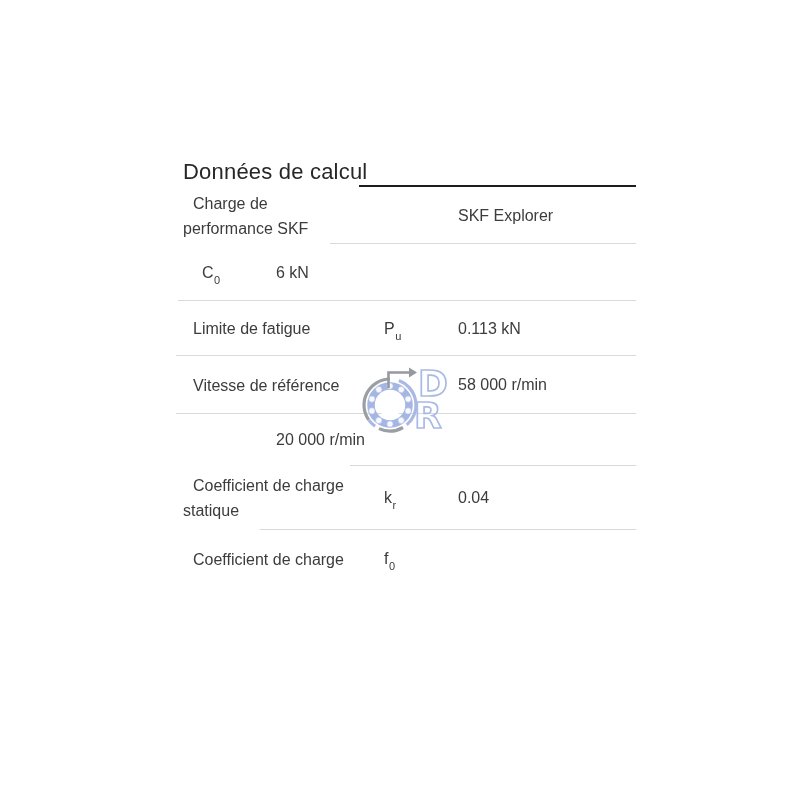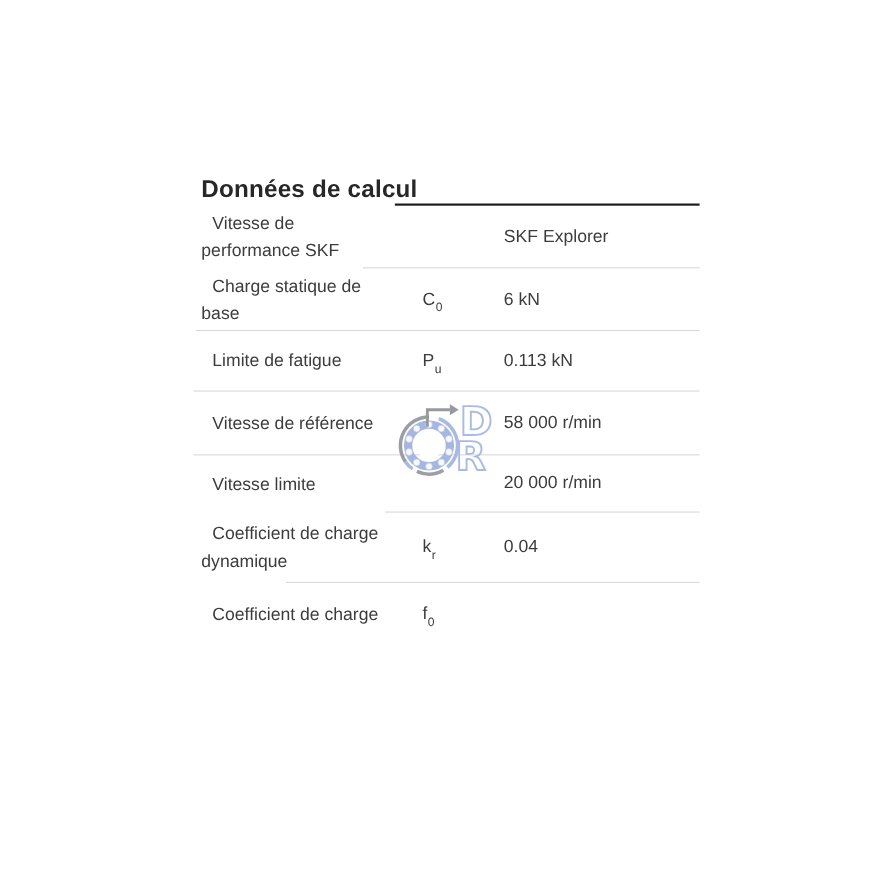--- a/index.html
+++ b/index.html
@@ -5,21 +5,21 @@
   html,body{margin:0;padding:0;}
   body{
     width:800px;height:800px;background:#ffffff;overflow:hidden;
     font-family:"Liberation Sans",sans-serif;position:relative;
     -webkit-font-smoothing:antialiased;
   }
   .page{position:absolute;inset:0;background:#ffffff;}
 
   .section-title{
     position:absolute;left:183px;top:144px;
-    font-size:22px;font-weight:700;color:#272727;line-height:26px;
+    font-size:22px;font-weight:400;color:#272727;line-height:26px;
     letter-spacing:0.2px;
   }
 
   .spec-table{
     position:absolute;left:176px;top:187px;width:460px;
     font-size:16px;color:#3c3c3c;
   }
   .header-rule{
     position:absolute;left:183px;top:-2px;width:277px;height:2px;
     background:#1d1d1d;
@@ -75,52 +75,50 @@
 <body>
 
 <div class="page">
 
   <h1 class="section-title">Données de calcul</h1>
 
   <div class="spec-table">
     <div class="header-rule"></div>
 
   <div class="row">
-    <div class="col-label">Vitesse de performance SKF</div>
+    <div class="col-label">Charge de performance SKF</div>
     <div class="col-symbol"><span class="sym-base"></span></div>
     <div class="col-value">SKF Explorer</div>
   </div>
 
 
   <div class="row">
-    <div class="col-label">Charge statique de base</div>
     <div class="col-symbol"><span class="sym-base">C</span><sub class="sym-sub">0</sub></div>
     <div class="col-value">6 kN</div>
   </div>
 
   <div class="row">
     <div class="col-label">Limite de fatigue</div>
     <div class="col-symbol"><span class="sym-base">P</span><sub class="sym-sub">u</sub></div>
     <div class="col-value">0.113 kN</div>
   </div>
 
   <div class="row">
     <div class="col-label">Vitesse de référence</div>
     <div class="col-symbol"><span class="sym-base"></span></div>
     <div class="col-value">58 000 r/min</div>
   </div>
 
   <div class="row">
-    <div class="col-label">Vitesse limite</div>
     <div class="col-symbol"><span class="sym-base"></span></div>
     <div class="col-value">20 000 r/min</div>
   </div>
 
   <div class="row">
-    <div class="col-label">Coefficient de charge dynamique</div>
+    <div class="col-label">Coefficient de charge statique</div>
     <div class="col-symbol"><span class="sym-base">k</span><sub class="sym-sub">r</sub></div>
     <div class="col-value">0.04</div>
   </div>
 
   <div class="row">
     <div class="col-label">Coefficient de charge</div>
     <div class="col-symbol"><span class="sym-base">f</span><sub class="sym-sub">0</sub></div>
   </div>
 </div>
 

